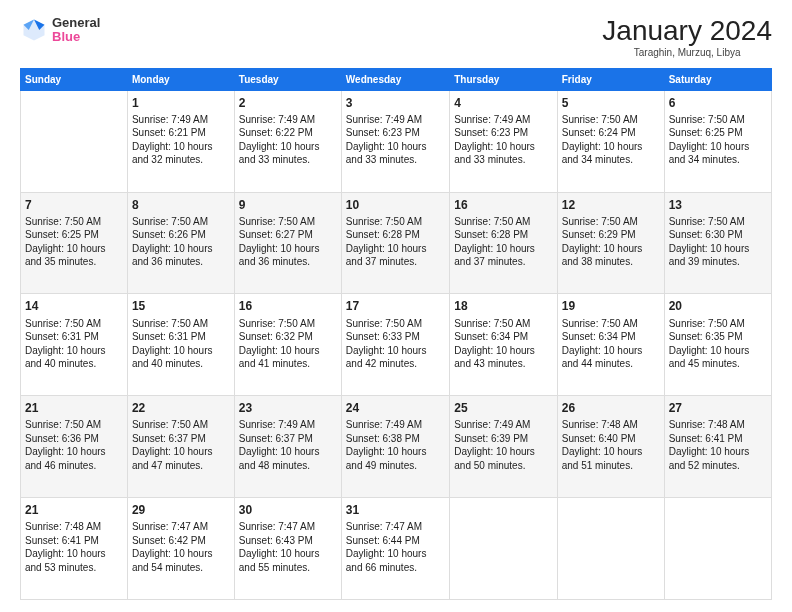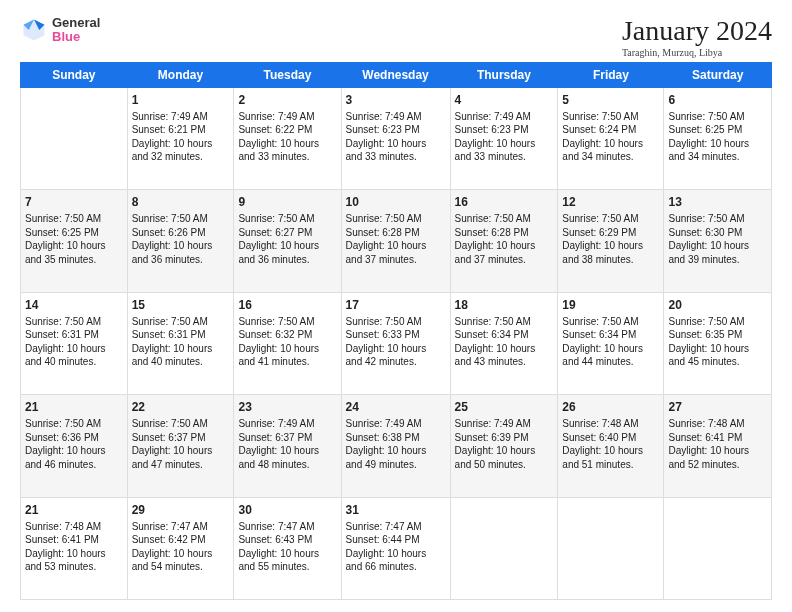--- a/index.html
+++ b/index.html
@@ -14,21 +14,21 @@
       width: 792px;
       height: 612px;
       padding: 16px 20px 12px 20px;
       display: flex;
       flex-direction: column;
     }
     .header {
       display: flex;
       justify-content: space-between;
       align-items: flex-start;
-      margin-bottom: 4px;
+      margin-bottom: 10px;
       gap: 31px;
     }
     .logo {
       display: flex;
       align-items: center;
       gap: 4px;
     }
     .logo-text {
       display: flex;
       flex-direction: column;
@@ -36,22 +36,21 @@
       font-weight: bold;
       line-height: 1.1;
     }
     .logo-text .general { color: #333; }
     .logo-text .blue { color: #ec4899; }
     .logo-icon {
       width: 28px;
       height: 28px;
     }
     .title-area {
-      text-align: left;
-      font-family: Liberation Serif, serif;
+      text-align: center;
     }
     .main-title {
       font-size: 28px;
       font-weight: normal;
       color: #222;
       line-height: 1.1;
     }
     .subtitle {
       font-size: 10px;
       color: #444;
@@ -61,22 +60,22 @@
       border-collapse: collapse;
       flex: 1;
       font-size: 10.5px;
     }
     .calendar thead tr {
       background-color: #1a73e8;
     }
     .calendar thead th {
       color: #fff;
       padding: 5px 4px;
-      text-align: center;
-      font-size: 12px;
+      text-align: left;
+      font-size: 10px;
       font-weight: bold;
       border: 1px solid #1a73e8;
     }
     .calendar tbody tr {
       border-bottom: 1px solid #ccc;
     }
     .calendar tbody td {
       vertical-align: top;
       padding: 4px 4px;
       border: 1px solid #ddd;

